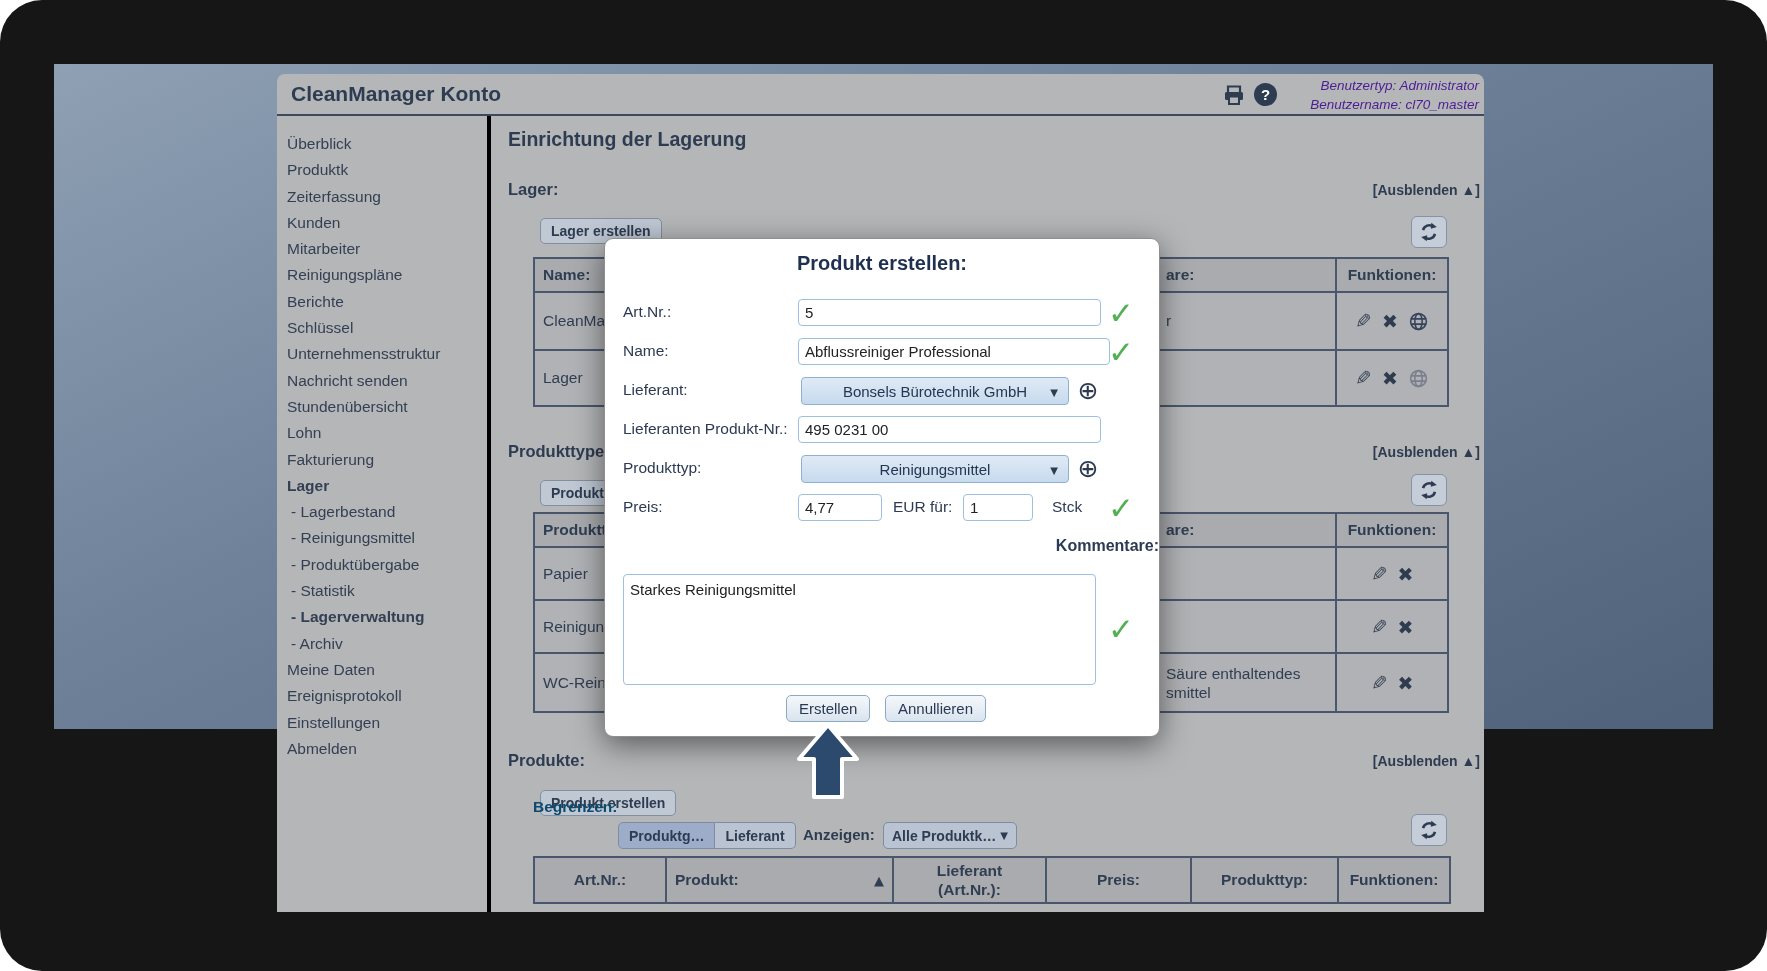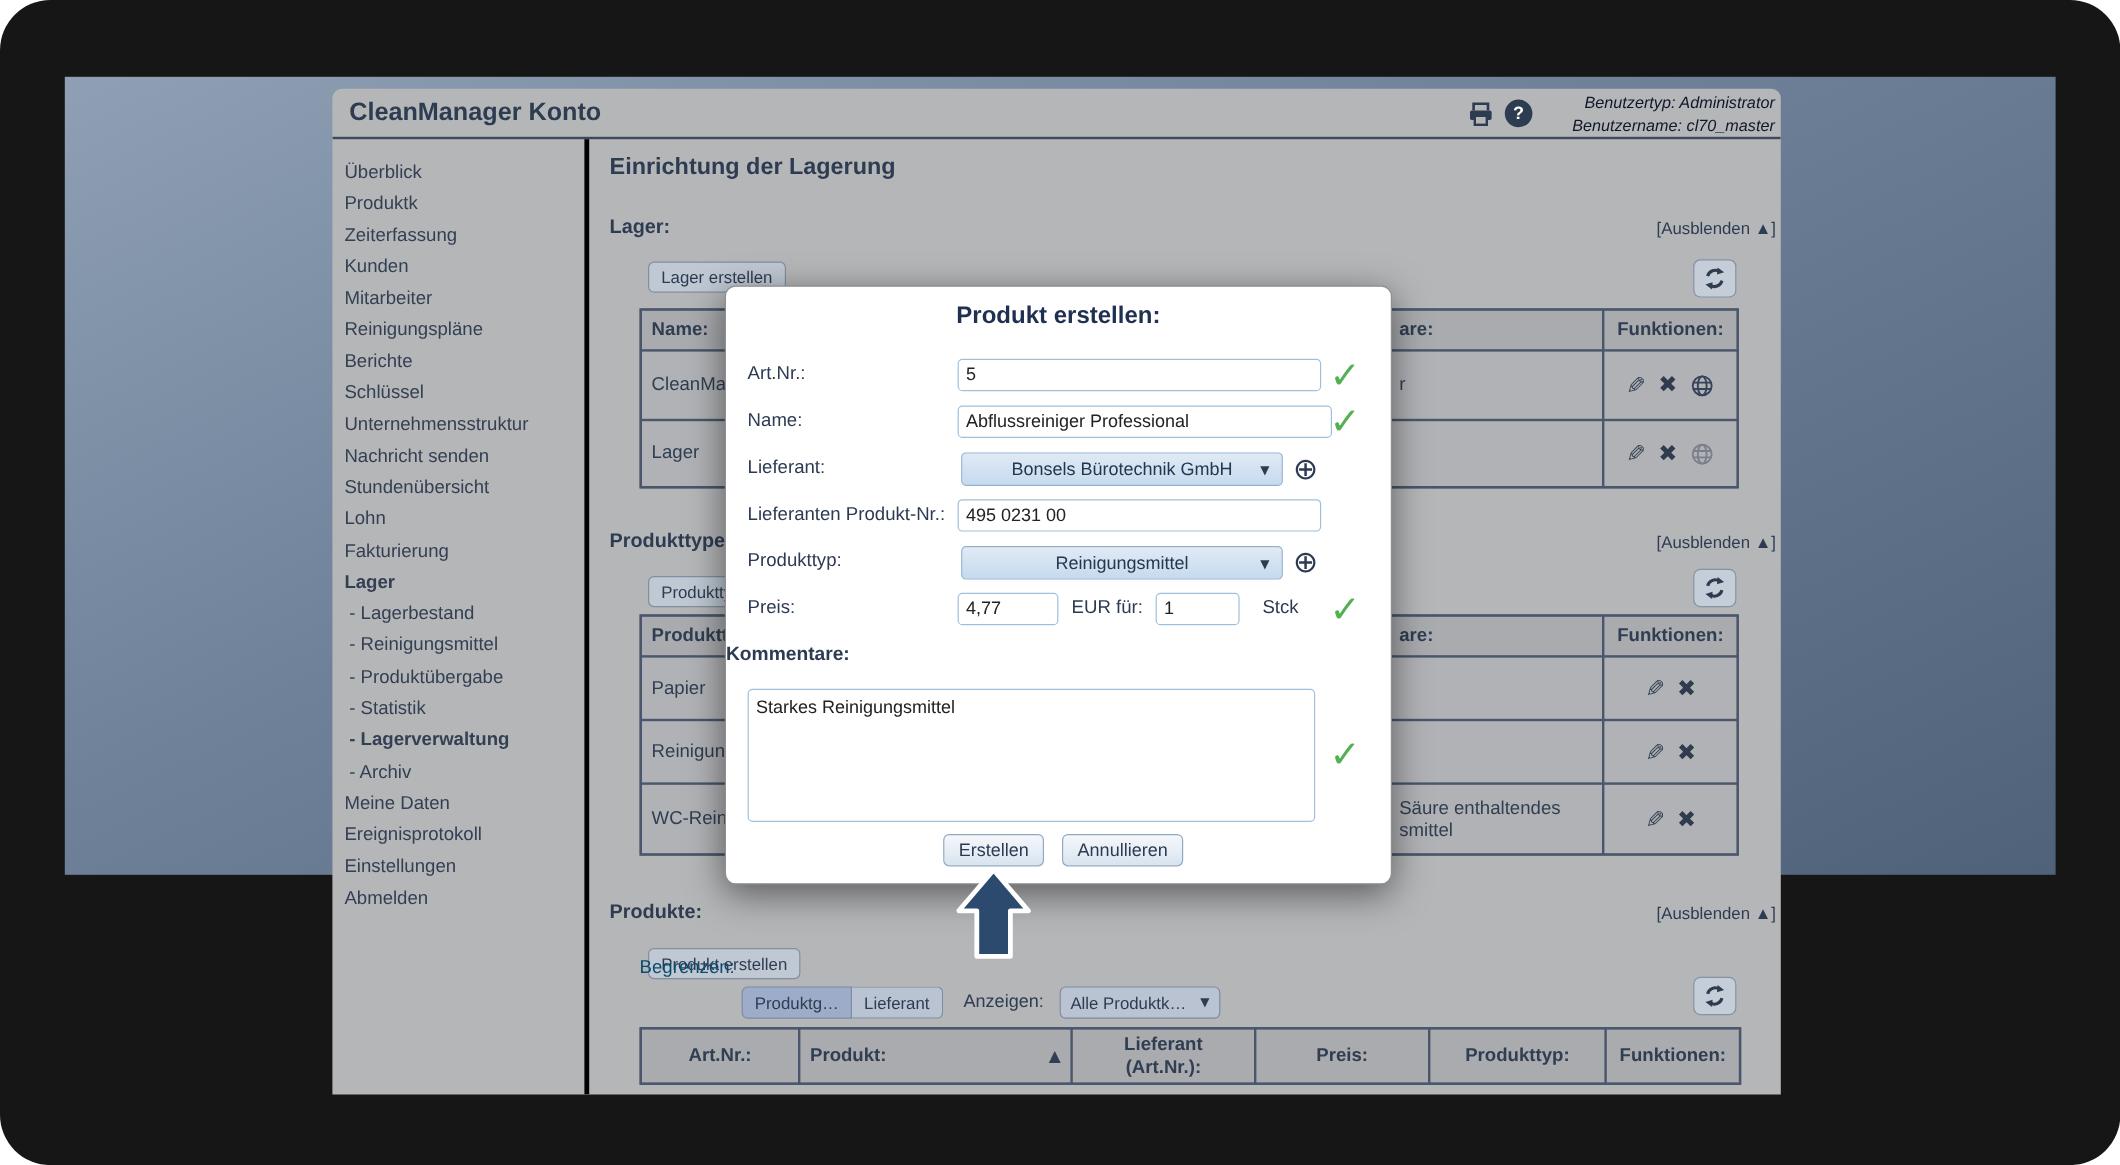--- a/index.html
+++ b/index.html
@@ -12,31 +12,31 @@
   .page *{box-sizing:border-box;}
 
   
   .hdr{position:absolute;left:0;top:0;width:100%;height:42px;border-bottom:2px solid #3d4a5e;}
   .hdr-title{position:absolute;left:14px;top:8px;font-size:21px;font-weight:bold;color:#2e3c52;}
   .icon-btn{position:absolute;top:9px;width:24px;height:24px;cursor:pointer;}
   .hdr-print{left:945px;}
   .hdr-help{left:977px;width:23px;height:23px;border-radius:50%;background:#2e3c52;color:#fff;
     font-weight:bold;font-size:15px;display:flex;align-items:center;justify-content:center;}
   .hdr-user{position:absolute;right:5px;top:2px;text-align:right;font-style:italic;
-    font-size:13.5px;line-height:19px;color:#0f172a;}
+    font-size:13.5px;line-height:19px;color:#4c1d95;}
 
   
   .sidebar{position:absolute;left:0;top:42px;width:214px;height:796px;border-right:4px solid #000000;}
   .sidebar ul{list-style:none;margin:0;padding:15px 0 0 10px;}
   .sidebar li{font-size:15.5px;line-height:26.3px;color:#333f52;white-space:nowrap;cursor:pointer;}
   .sidebar li.sub{padding-left:4px;}
   .sidebar li.bold{font-weight:bold;}
 
   
-  .abs{position:absolute;}
+  .abs{position:absolute;font-weight:bold;}
   .sec-h{font-size:16.5px;font-weight:bold;color:#2e3c52;}
   .page-title{left:231px;top:54px;font-size:19.5px;font-weight:bold;color:#2e3c52;}
   .hide-link{right:4px;font-size:14px;color:#2e3c52;cursor:pointer;}
   .pbtn{background:#bfc8d3;border:1px solid #828f9f;border-radius:5px;color:#2e3c52;
     font-size:14px;height:26px;display:flex;align-items:center;padding:0 10px;cursor:pointer;}
   .refresh{width:36px;height:32px;background:#c4cdd8;border:1px solid #8593a5;border-radius:6px;
     display:flex;align-items:center;justify-content:center;cursor:pointer;}
 
   
   .tbl{position:absolute;display:grid;gap:2px;background:#49566b;border:2px solid #49566b;}
@@ -312,21 +312,21 @@
     </div>
     <div class="m-plus glyph" style="top:216px;">⊕</div>
 
     <div class="m-label" style="top:259px;">Preis:</div>
     <input class="m-input" style="left: 193px; top: 255px; width: 84px;" value="4,77">
     <div class="m-label" style="left:288px;top:259px;">EUR für:</div>
     <input class="m-input" style="left: 358px; top: 255px; width: 70px;" value="1">
     <div class="m-label" style="left:447px;top:259px;">Stck</div>
     <div class="m-check glyph" style="top:253px;">✓</div>
 
-    <div style="position:absolute;top:298px;left:0;width:100%;text-align:left;font-size:16px;font-weight:bold;color:#2c3a52;">Kommentare:</div>
+    <div style="position:absolute;top:298px;left:0;width:100%;text-align:right;font-size:16px;font-weight:bold;color:#2c3a52;">Kommentare:</div>
     <textarea class="m-textarea" style="">Starkes Reinigungsmittel</textarea>
     <div class="m-check glyph" style="top:374px;">✓</div>
 
     <button class="m-btn" style="left:181px;">Erstellen</button>
     <button class="m-btn" style="left:280px;">Annullieren</button>
   </div>
 
   <svg class="arrow-cursor" width="74" height="82" viewBox="0 0 74 82">
     <polygon points="37,5 66,39 51,39 51,77 23,77 23,39 8,39" fill="#2c4a6e" stroke="#ffffff" stroke-width="4" stroke-linejoin="round"></polygon>
   </svg>

